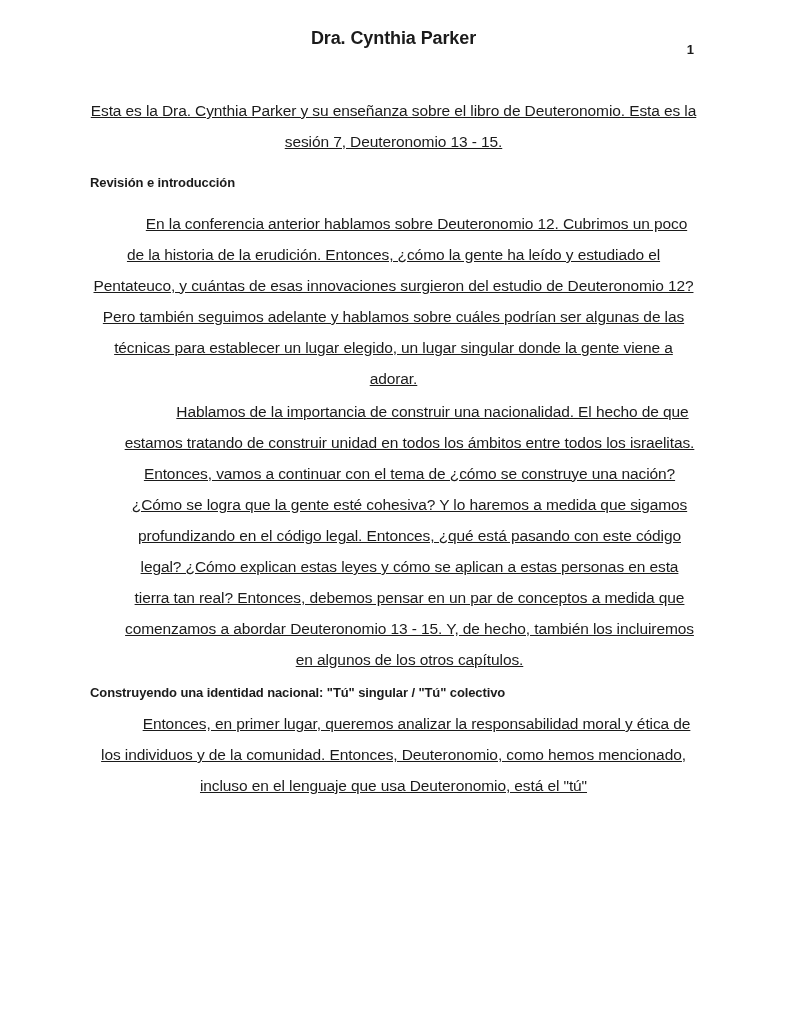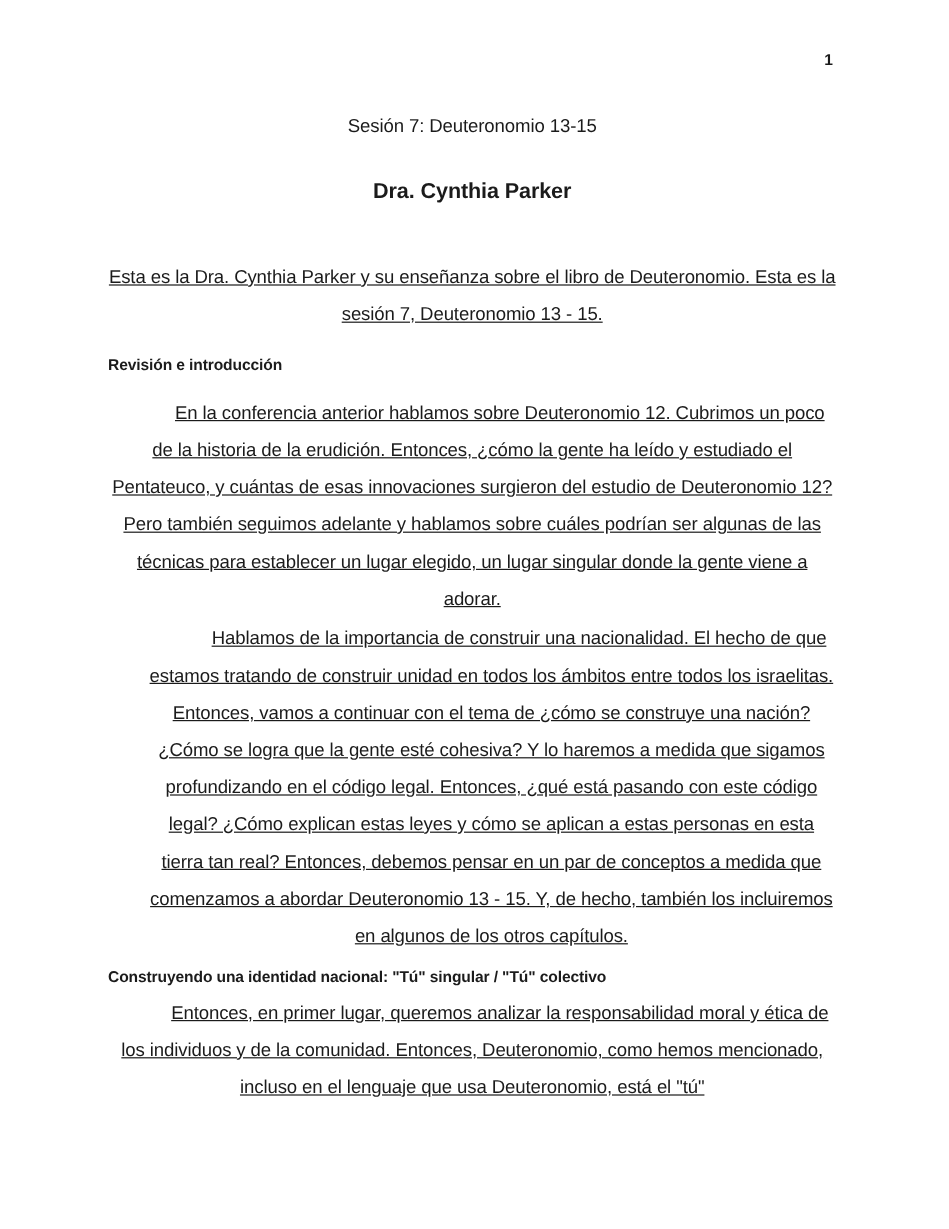--- a/index.html
+++ b/index.html
@@ -63,21 +63,20 @@
   h3.heading-2 { margin-top: 2px; }
   p.para-3 { }
 </style>
 </head>
 <body>
 
 <div class="page">
 
   <span class="pageno">1</span>
 
-  <h1 class="title">Sesión 7: Deuteronomio 13-15</h1>
 
   <h2 class="author">Dra. Cynthia Parker</h2>
 
   <p class="para intro">Esta es la Dra. Cynthia Parker y su enseñanza sobre el libro de Deuteronomio. Esta es la sesión 7, Deuteronomio 13 - 15.</p>
 
   <h3 class="heading heading-1">Revisión e introducción</h3>
 
   <p class="para indent para-1">En la conferencia anterior hablamos sobre Deuteronomio 12. Cubrimos un poco de la historia de la erudición. Entonces, ¿cómo la gente ha leído y estudiado el Pentateuco, y cuántas de esas innovaciones surgieron del estudio de Deuteronomio 12? Pero también seguimos adelante y hablamos sobre cuáles podrían ser algunas de las técnicas para establecer un lugar elegido, un lugar singular donde la gente viene a adorar.</p>
 
   <p class="para indent para-2">Hablamos de la importancia de construir una nacionalidad. El hecho de que estamos tratando de construir unidad en todos los ámbitos entre todos los israelitas. Entonces, vamos a continuar con el tema de ¿cómo se construye una nación? ¿Cómo se logra que la gente esté cohesiva? Y lo haremos a medida que sigamos profundizando en el código legal. Entonces, ¿qué está pasando con este código legal? ¿Cómo explican estas leyes y cómo se aplican a estas personas en esta tierra tan real? Entonces, debemos pensar en un par de conceptos a medida que comenzamos a abordar Deuteronomio 13 - 15. Y, de hecho, también los incluiremos en algunos de los otros capítulos.</p>

